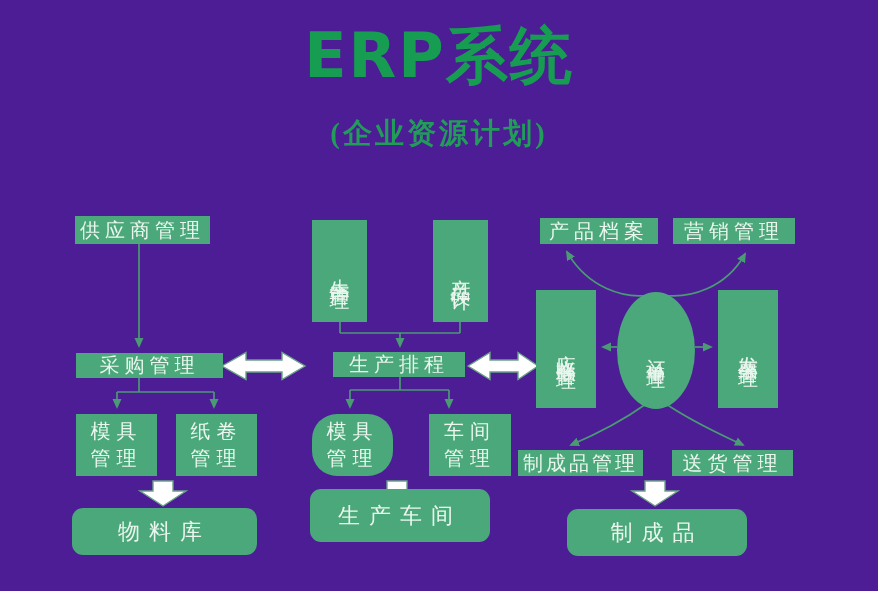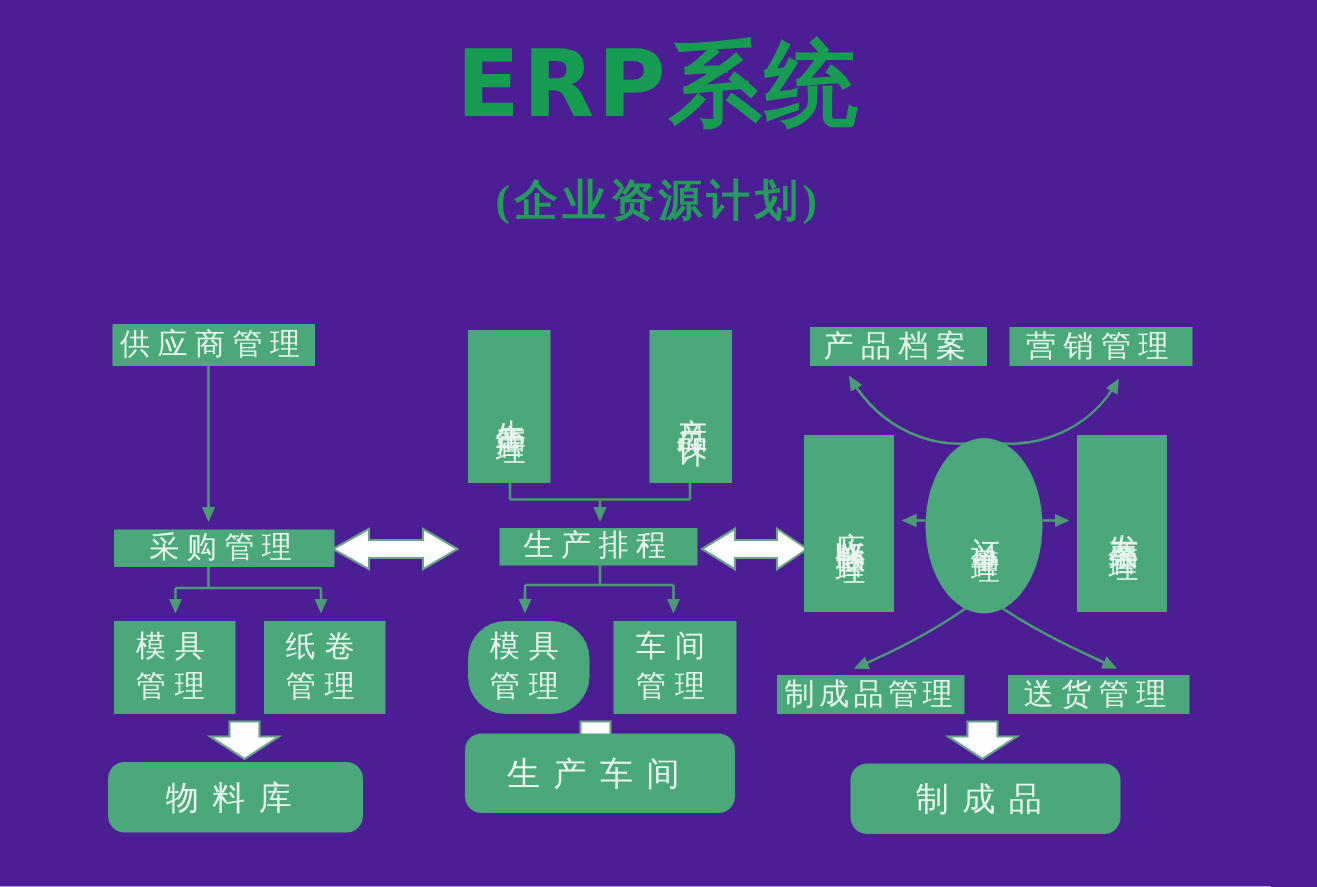--- a/index.html
+++ b/index.html
@@ -81,27 +81,27 @@
 
     <polygon class="hollow" points="153,481 173,481 173,491 186,491 163,506 140,491 153,491"></polygon>
     <polygon class="hollow" points="387,481 407,481 407,491 420,491 397,506 374,491 387,491"></polygon>
     <polygon class="hollow" points="645,481 665,481 665,491 678,491 655,506 632,491 645,491"></polygon>
   </svg>
 
   <div class="node" style="left:75px;top:216px;width:135px;height:28px;">供应商管理</div>
   <div class="node" style="left:76px;top:353px;width:147px;height:25px;">采购管理</div>
   <div class="node wrap2" style="left:76px;top:414px;width:81px;height:62px;">模具管理</div>
   <div class="node wrap2" style="left:176px;top:414px;width:81px;height:62px;">纸卷管理</div>
-  <div class="node rounded" style="left:72px;top:508px;width:170px;height:47px;">物料库</div>
+  <div class="node rounded" style="left:72px;top:508px;width:185px;height:47px;">物料库</div>
 
   <div class="node vbox" style="left:312px;top:220px;width:55px;height:102px;">生产管理</div>
   <div class="node vbox" style="left:433px;top:220px;width:55px;height:102px;">产品设计</div>
   <div class="node" style="left:333px;top:352px;width:132px;height:25px;">生产排程</div>
   <div class="node wrap2" style="left:312px;top:414px;width:81px;height:62px;border-radius:25px;">模具管理</div>
-  <div class="node wrap2" style="left:409px;top:414px;width:82px;height:62px;">车间管理</div>
+  <div class="node wrap2" style="left:429px;top:414px;width:82px;height:62px;">车间管理</div>
   <div class="node rounded" style="left:310px;top:489px;width:180px;height:53px;">生产车间</div>
 
   <div class="node" style="left:540px;top:218px;width:118px;height:26px;">产品档案</div>
   <div class="node" style="left:673px;top:218px;width:122px;height:26px;">营销管理</div>
   <div class="node vbox" style="left:536px;top:290px;width:60px;height:118px;">应收款管理</div>
   <div class="node ellipse vbox" style="left:617px;top:292px;width:78px;height:117px;">订单管理</div>
   <div class="node vbox" style="left:718px;top:290px;width:60px;height:118px;">发票管理</div>
   <div class="node ls3" style="left:518px;top:450px;width:125px;height:26px;">制成品管理</div>
   <div class="node rounded" style="left:567px;top:509px;width:180px;height:47px;">制成品</div>
   <div class="node" style="left:672px;top:450px;width:121px;height:26px;">送货管理</div>

